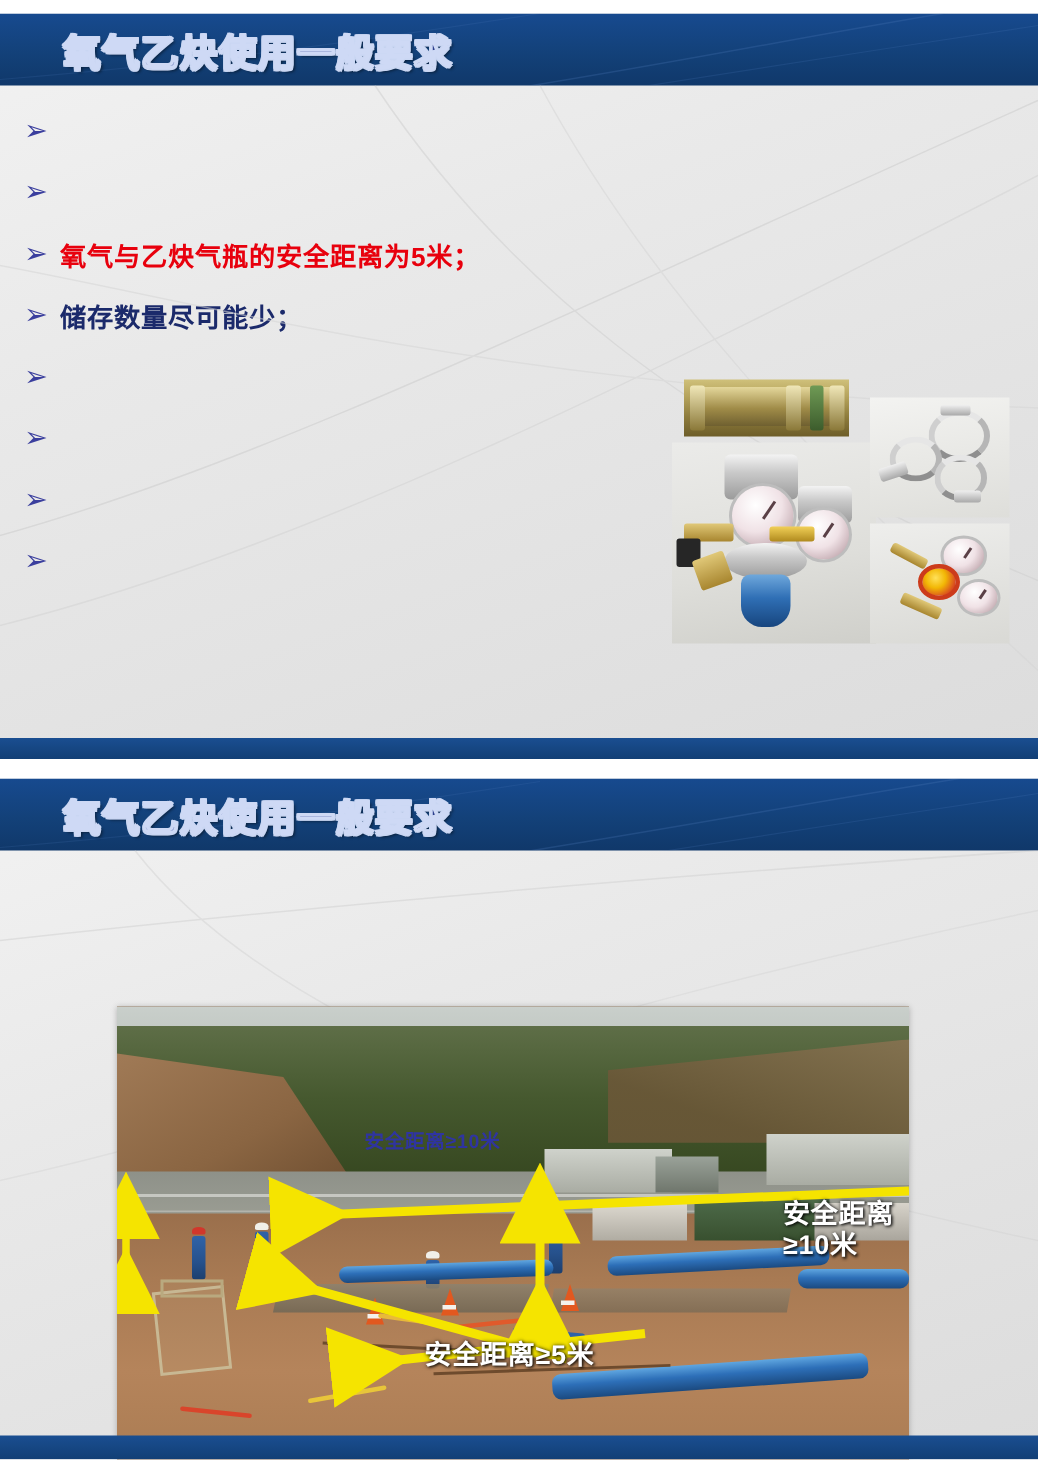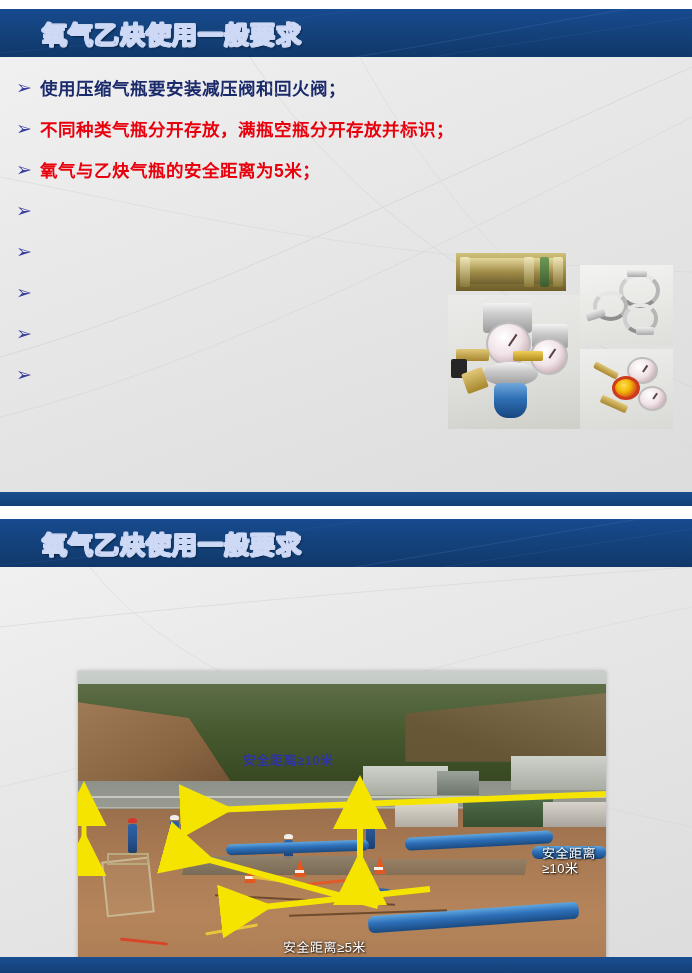--- a/index.html
+++ b/index.html
@@ -232,27 +232,26 @@
           background: linear-gradient(180deg,#8e826d,#736855); opacity:.9; }
   .tape  { position:absolute; height:3px; border-radius:2px; }
   .hose  { position:absolute; height:2px; background:#5c3d22; opacity:.8; }
 
   
   .arrow-svg { position:absolute; inset:0; width:100%; height:100%; }
 
   .photo-label {
     position: absolute;
     color: #ffffff;
-    font-weight: normal;
-    font-size: 13px;
+    font-weight: bold;
+    font-size: 18px;
     letter-spacing: .5px;
     text-shadow: 1px 1px 2px rgba(0,0,0,.85), 0 0 3px rgba(0,0,0,.6);
     white-space: nowrap;
     line-height: 1.15;
-    margin-top: 48px;
   }
   #label-10m { right: 10px; top: 128px; text-align: left; }
   #label-5m  { left: 205px; top: 222px; }
 
   .photo-label-blue {
     position: absolute;
     left: 165px; top: 79px;
     color: #2a2ad0;
     font-weight: bold;
     font-size: 13px;
@@ -293,32 +292,31 @@
         <path d="M0,300 C180,250 380,150 692,10" stroke="#cdcdcd" stroke-width="1" fill="none"></path>
         <path d="M0,360 C200,310 420,200 692,60" stroke="#d3d3d3" stroke-width="1" fill="none"></path>
         <path d="M250,0 C330,120 450,230 692,330" stroke="#d0d0d0" stroke-width="1" fill="none"></path>
         <path d="M360,0 C430,130 540,250 692,390" stroke="#d6d6d6" stroke-width="1" fill="none"></path>
         <path d="M0,120 C160,150 330,200 692,215" stroke="#d6d6d6" stroke-width="1" fill="none"></path>
       </svg>
 
       <ul class="bullets">
         <li class="bullet">
           <span class="bullet-marker">➢</span>
-          <span class="bullet-text tx-navy">使用压缩气瓶要安装减压阀和回火阀；</span>
-        </li>
-        <li class="bullet">
-          <span class="bullet-marker">➢</span>
-          <span class="bullet-text tx-red">不同种类气瓶分开存放，满瓶空瓶分开存放并标识；</span>
+        </li>
+        <li class="bullet">
+          <span class="bullet-marker">➢</span>
         </li>
         <li class="bullet">
           <span class="bullet-marker">➢</span>
           <span class="bullet-text tx-red">氧气与乙炔气瓶的安全距离为5米；</span>
         </li>
         <li class="bullet">
           <span class="bullet-marker">➢</span>
+          <span class="bullet-text tx-navy">储存数量尽可能少；</span>
         </li>
         <li class="bullet">
           <span class="bullet-marker">➢</span>
         </li>
         <li class="bullet">
           <span class="bullet-marker">➢</span>
         </li>
         <li class="bullet">
           <span class="bullet-marker">➢</span>
         </li>

